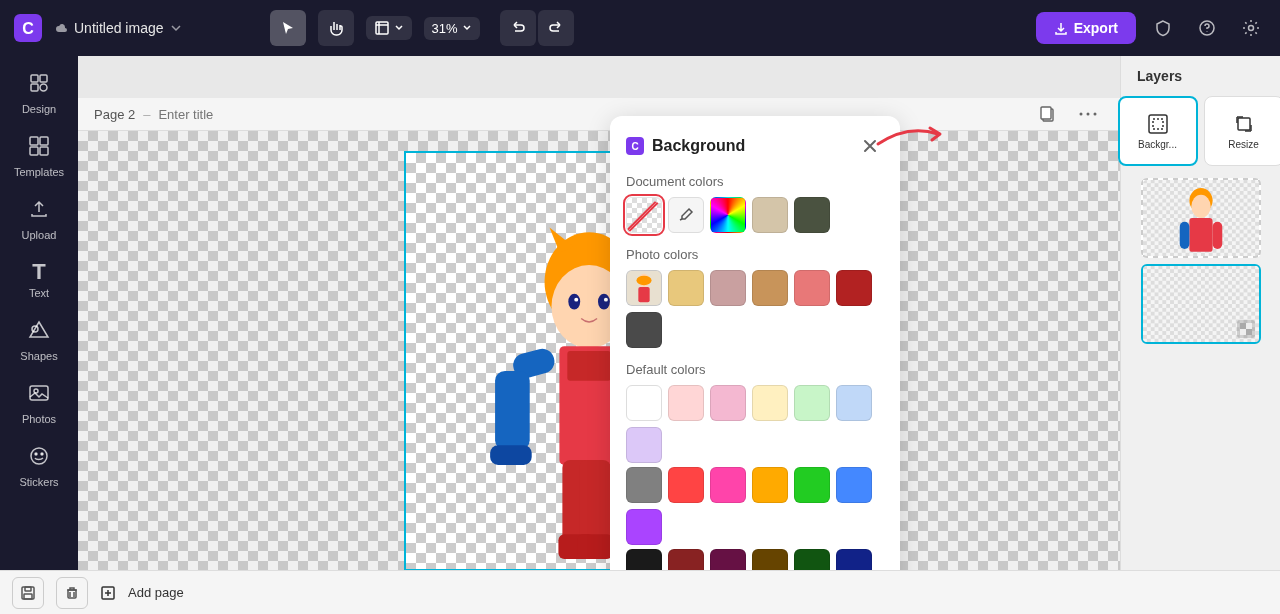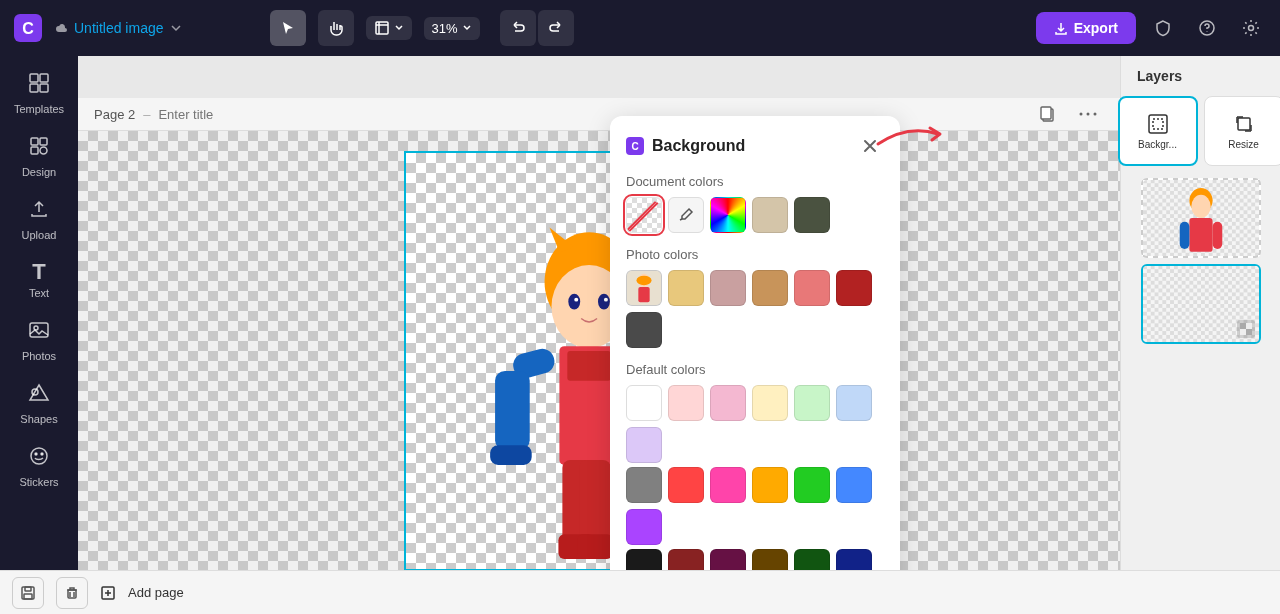--- a/index.html
+++ b/index.html
@@ -10,21 +10,21 @@
       height: 56px;
       background: #1a1a2e;
       display: flex;
       align-items: center;
       padding: 0 12px;
       gap: 8px;
       flex-shrink: 0;
     }
     .topbar-title-area {
       display: flex; align-items: center; gap: 6px;
-      color: #0ea5e9; font-size: 14px; cursor: pointer;
+      color: #e5e5e5; font-size: 14px; cursor: pointer;
     }
     .topbar-title-area svg { opacity: 0.8; }
     .topbar-tools {
       display: flex; align-items: center; gap: 12px;
       margin-left: 80px;
     }
     .tool-btn {
       width: 36px; height: 36px;
       background: rgba(255,255,255,0.1);
       border: none; border-radius: 6px;
@@ -381,70 +381,70 @@
     </button>
   </div>
 </div>
 
 <div class="main-layout">
 
   <div class="sidebar">
     <div class="sidebar-item">
       <span class="icon">
         <svg width="22" height="22" viewBox="0 0 22 22" fill="none" stroke="rgba(255,255,255,0.75)" stroke-width="1.5">
+          <rect x="3" y="3" width="7" height="7" rx="1"></rect>
+            <rect x="12" y="3" width="7" height="7" rx="1"></rect>
+          <rect x="3" y="12" width="7" height="7" rx="1"></rect>
+            <circle cx="15.5" cy="15.5" r="3.5"></circle>
+        </svg>
+      </span>
+      <span class="label">Design</span>
+    </div>
+    <div class="sidebar-item">
+      <span class="icon">
+        <svg width="22" height="22" viewBox="0 0 22 22" fill="none" stroke="rgba(255,255,255,0.75)" stroke-width="1.5">
           <rect x="2" y="2" width="8" height="8" rx="1"></rect>
             <rect x="12" y="2" width="8" height="8" rx="1"></rect>
           <rect x="2" y="12" width="8" height="8" rx="1"></rect>
             <rect x="12" y="12" width="8" height="8" rx="1"></rect>
         </svg>
       </span>
       <span class="label">Templates</span>
-    </div>
-    <div class="sidebar-item">
-      <span class="icon">
-        <svg width="22" height="22" viewBox="0 0 22 22" fill="none" stroke="rgba(255,255,255,0.75)" stroke-width="1.5">
-          <rect x="3" y="3" width="7" height="7" rx="1"></rect>
-            <rect x="12" y="3" width="7" height="7" rx="1"></rect>
-          <rect x="3" y="12" width="7" height="7" rx="1"></rect>
-            <circle cx="15.5" cy="15.5" r="3.5"></circle>
-        </svg>
-      </span>
-      <span class="label">Design</span>
     </div>
     <div class="sidebar-item">
       <span class="icon">
         <svg width="22" height="22" viewBox="0 0 22 22" fill="none" stroke="rgba(255,255,255,0.75)" stroke-width="1.5">
           <path d="M11 14V4M7 8l4-4 4 4"></path>
             <path d="M4 16v2h14v-2"></path>
         </svg>
       </span>
       <span class="label">Upload</span>
     </div>
     <div class="sidebar-item">
       <span class="icon" style="color:rgba(255,255,255,0.75);font-size:22px;font-weight:700;line-height:1;">T</span>
       <span class="label">Text</span>
+    </div>
+    <div class="sidebar-item">
+      <span class="icon">
+        <svg width="22" height="22" viewBox="0 0 22 22" fill="none" stroke="rgba(255,255,255,0.75)" stroke-width="1.5">
+          <path d="M11 3L20 18H2z"></path>
+            <circle cx="7" cy="10" r="3" fill="none"></circle>
+        </svg>
+      </span>
+      <span class="label">Shapes</span>
     </div>
     <div class="sidebar-item">
       <span class="icon">
         <svg width="22" height="22" viewBox="0 0 22 22" fill="none" stroke="rgba(255,255,255,0.75)" stroke-width="1.5">
           <rect x="2" y="4" width="18" height="14" rx="2"></rect>
           <circle cx="8" cy="9" r="2"></circle>
             <path d="M2 15l5-4 4 4 3-3 6 4"></path>
         </svg>
       </span>
       <span class="label">Photos</span>
-    </div>
-    <div class="sidebar-item">
-      <span class="icon">
-        <svg width="22" height="22" viewBox="0 0 22 22" fill="none" stroke="rgba(255,255,255,0.75)" stroke-width="1.5">
-          <path d="M11 3L20 18H2z"></path>
-            <circle cx="7" cy="10" r="3" fill="none"></circle>
-        </svg>
-      </span>
-      <span class="label">Shapes</span>
     </div>
     <div class="sidebar-item">
       <span class="icon">
         <svg width="22" height="22" viewBox="0 0 22 22" fill="none" stroke="rgba(255,255,255,0.75)" stroke-width="1.5">
           <circle cx="11" cy="11" r="8"></circle>
           <path d="M7 13c1 2 6 2 8 0"></path>
             <circle cx="8" cy="9" r="1" fill="rgba(255,255,255,0.75)"></circle>
           <circle cx="14" cy="9" r="1" fill="rgba(255,255,255,0.75)"></circle>
         </svg>
       </span>

